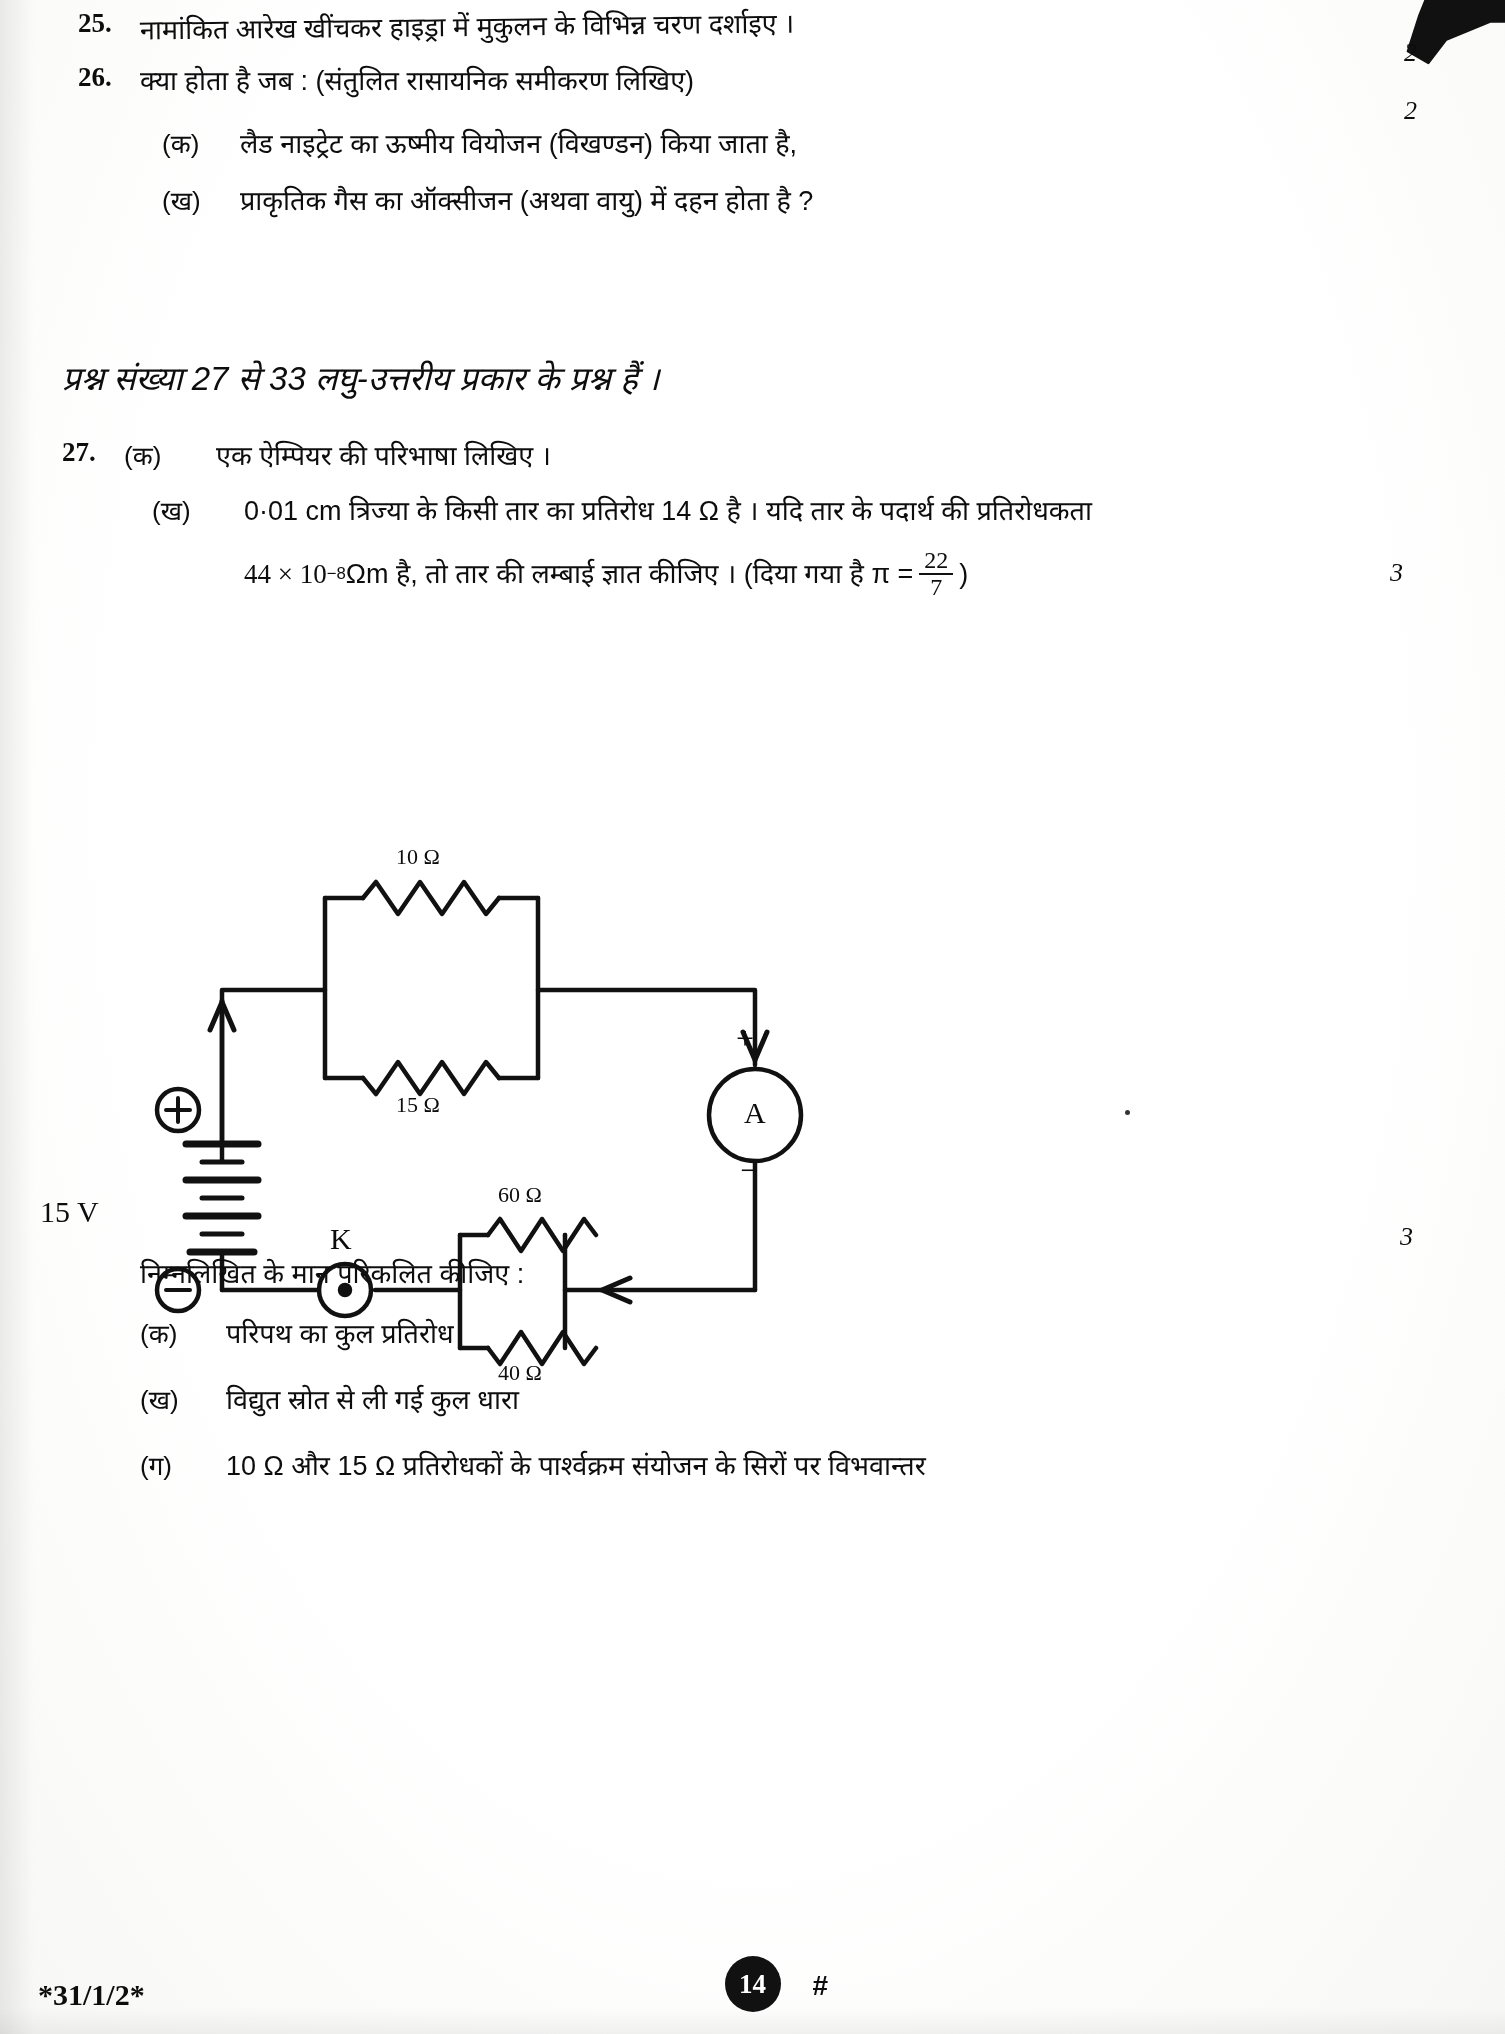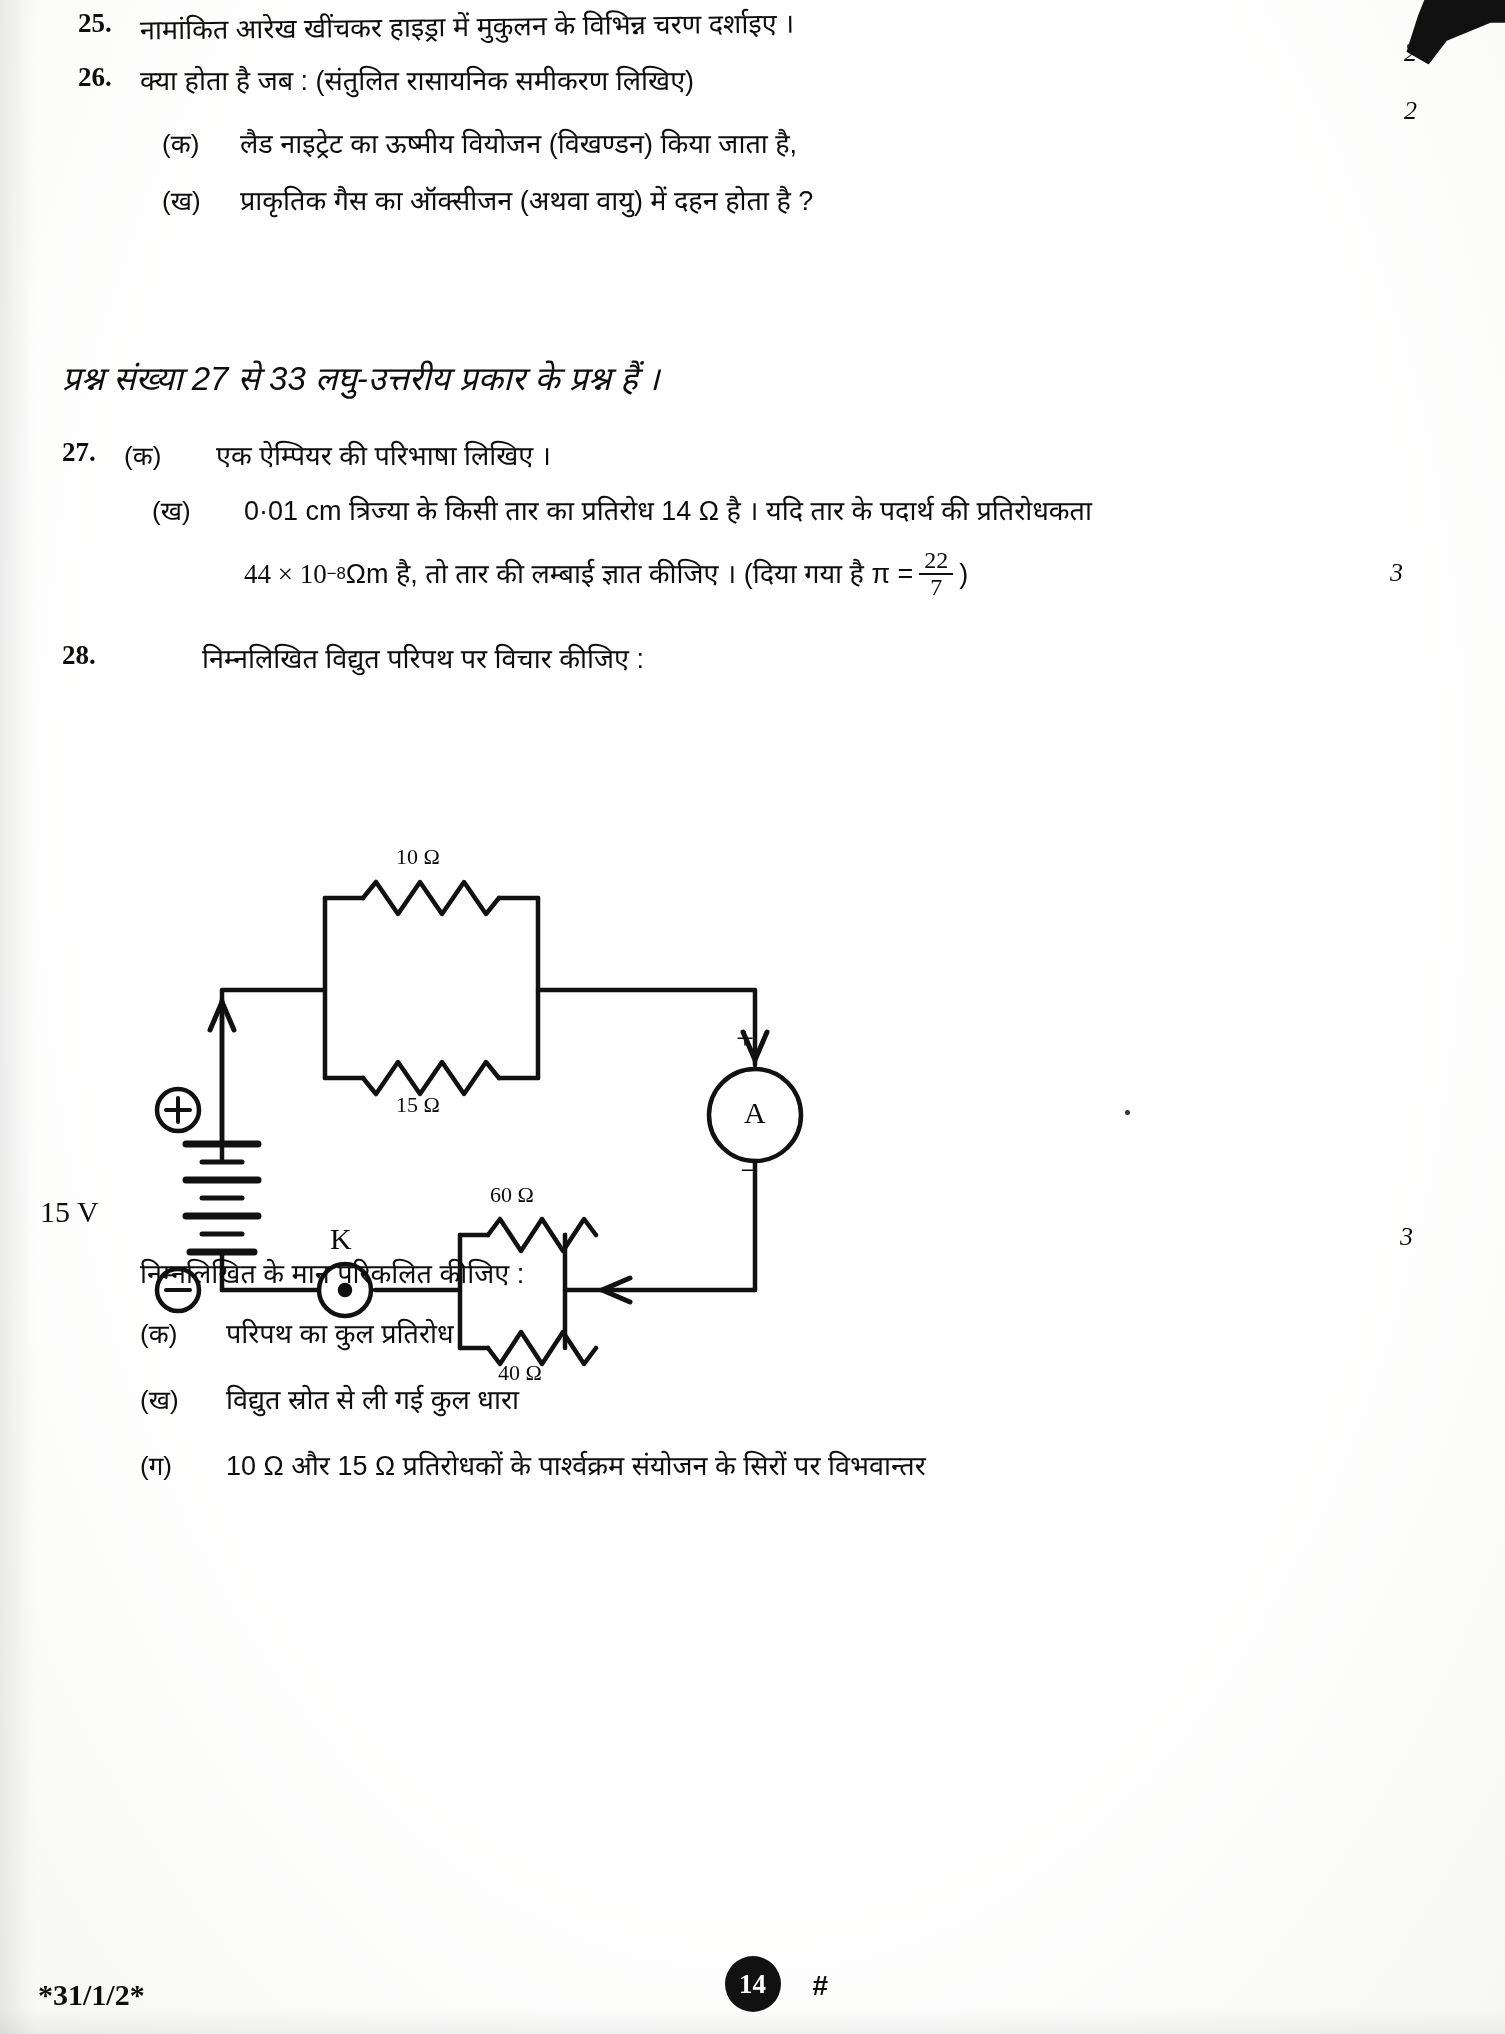--- a/index.html
+++ b/index.html
@@ -151,24 +151,20 @@
       <sup>−8</sup>
     <span> Ωm है, तो तार की लम्बाई ज्ञात कीजिए । (दिया गया है π = </span>
     <span class="frac">
       <span class="num">22</span>
       <span class="den">7</span>
     </span>
     <span>)</span>
   </div>
   <div class="marks" style="top:558px; right:102px;">3</div>
 
-  <div class="qrow" style="left:62px; top:640px; width:1100px;">
-    <div class="qnum">28.</div>
-    <div class="qtext" style="margin-left:78px;">निम्नलिखित विद्युत परिपथ पर विचार कीजिए :</div>
-  </div>
 
   <div class="circuit">
     <svg viewBox="0 0 820 560" xmlns="http://www.w3.org/2000/svg">
       <g fill="none" stroke="#111" stroke-width="4.5" stroke-linecap="round" stroke-linejoin="round">
 
         <path d="M 72 300 L 72 130 L 175 130"></path>
 
         <path d="M 175 38 L 175 218"></path>
 
         <path d="M 175 38 L 213 38"></path>
@@ -228,21 +224,21 @@
         <circle cx="28" cy="250" r="21"></circle>
         <path d="M 28 238 L 28 262 M 16 250 L 40 250" stroke-width="4"></path>
 
         <circle cx="28" cy="430" r="21"></circle>
         <path d="M 16 430 L 40 430" stroke-width="4"></path>
       </g>
     </svg>
 
     <span class="clabel" style="left:246px; top:-16px;">10 Ω</span>
     <span class="clabel" style="left:246px; top:232px;">15 Ω</span>
-    <span class="clabel" style="left:340px; top:322px;">60 Ω</span>
+    <span class="clabel" style="left:348px; top:322px;">60 Ω</span>
     <span class="clabel" style="left:348px; top:500px;">40 Ω</span>
     <span class="clabel" style="left:-110px; top:335px; font-size:30px;">15 V</span>
     <span class="clabel" style="left:586px; top:160px; font-size:32px;">+</span>
     <span class="clabel" style="left:590px; top:292px; font-size:32px;">−</span>
     <span class="clabel" style="left:594px; top:236px; font-size:30px;">A</span>
     <span class="clabel" style="left:180px; top:362px; font-size:30px;">K</span>
   </div>
 
   <div class="marks" style="top:1222px; right:92px;">3</div>
 

